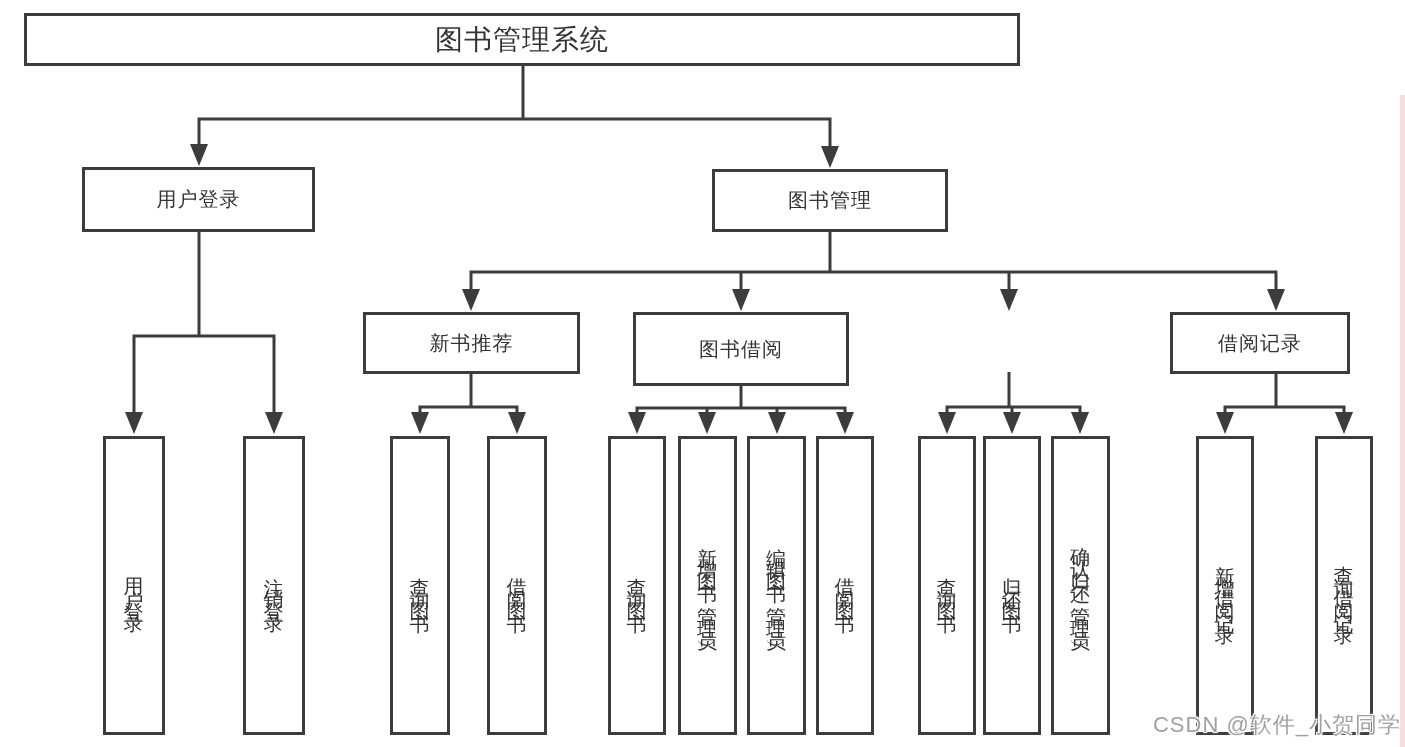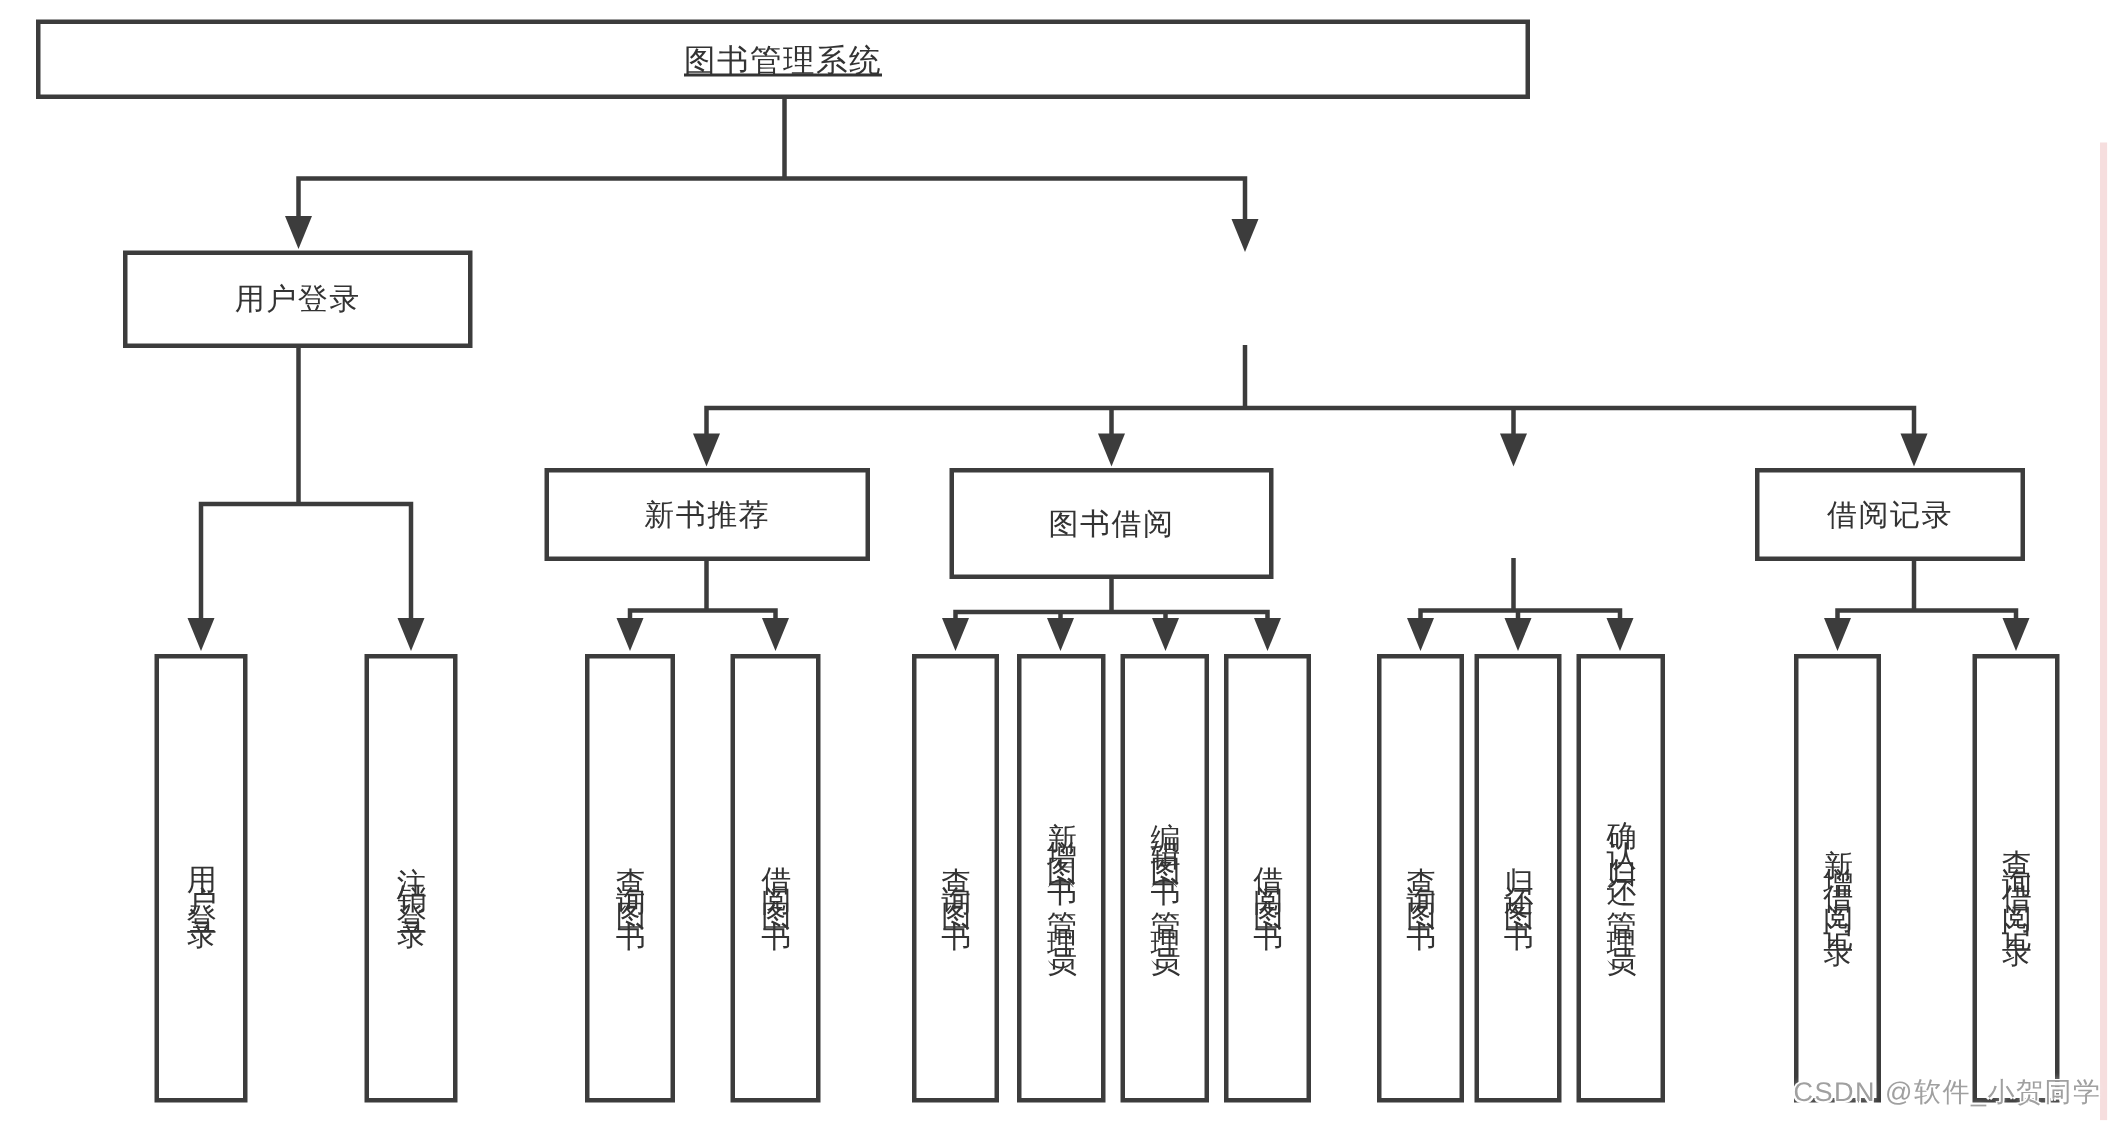--- a/index.html
+++ b/index.html
@@ -22,32 +22,32 @@
   svg.wires polygon{fill:var(--line);stroke:none;}
   .node{
     position:absolute;
     box-sizing:border-box;
     border:3px solid var(--line);
     background:var(--box-bg);
     display:flex;align-items:center;justify-content:center;
     color:var(--text);
   }
   .hbox{font-size:20px;letter-spacing:1px;}
-  .root{font-size:21px;text-decoration:underline;}
+  .root{font-size:28px;}
   .vbox{
     font-size:20px;
     writing-mode:vertical-rl;
     letter-spacing:12px;
     line-height:1;
     text-align:center;
   }
   .watermark{
     position:absolute;
     right:4px;bottom:7px;
-    font-size:18px;
+    font-size:22px;
     color:var(--wm);
     letter-spacing:1px;
     text-shadow:1px 1px 0 #fff,-1px -1px 0 #fff,1px -1px 0 #fff,-1px 1px 0 #fff,0 0 4px #fff;
     white-space:nowrap;
   }
   .right-strip{
     position:absolute;
     right:0;top:95px;bottom:0;width:5px;
     background:var(--strip);
   }
@@ -103,20 +103,21 @@
     <g>
       <path d="M1276 372 V407 M1223.5 407 H1345.5 M1225 407 V415 M1344 407 V415"></path>
       <polygon points="1225,434 1216,412 1234,412"></polygon>
       <polygon points="1344,434 1335,412 1353,412"></polygon>
     </g>
   </svg>
 
   <div class="node hbox root" style="left:24px;top:13px;width:996px;height:53px;">图书管理系统</div>
 
   <div class="node hbox" style="left:82px;top:167px;width:233px;height:65px;">用户登录</div>
+  <div class="node hbox" style="left:712px;top:169px;width:236px;height:63px;">图书管理</div>
 
   <div class="node hbox" style="left:363px;top:312px;width:217px;height:62px;">新书推荐</div>
   <div class="node hbox" style="left:633px;top:312px;width:216px;height:74px;">图书借阅</div>
   <div class="node hbox" style="left:1170px;top:312px;width:180px;height:62px;">借阅记录</div>
 
   <div class="node vbox" style="left:103px;top:436px;width:62px;height:299px;">用户登录</div>
   <div class="node vbox" style="left:243px;top:436px;width:62px;height:299px;">注销登录</div>
 
   <div class="node vbox" style="left:390px;top:436px;width:60px;height:299px;">查询图书</div>
   <div class="node vbox" style="left:487px;top:436px;width:60px;height:299px;">借阅图书</div>

